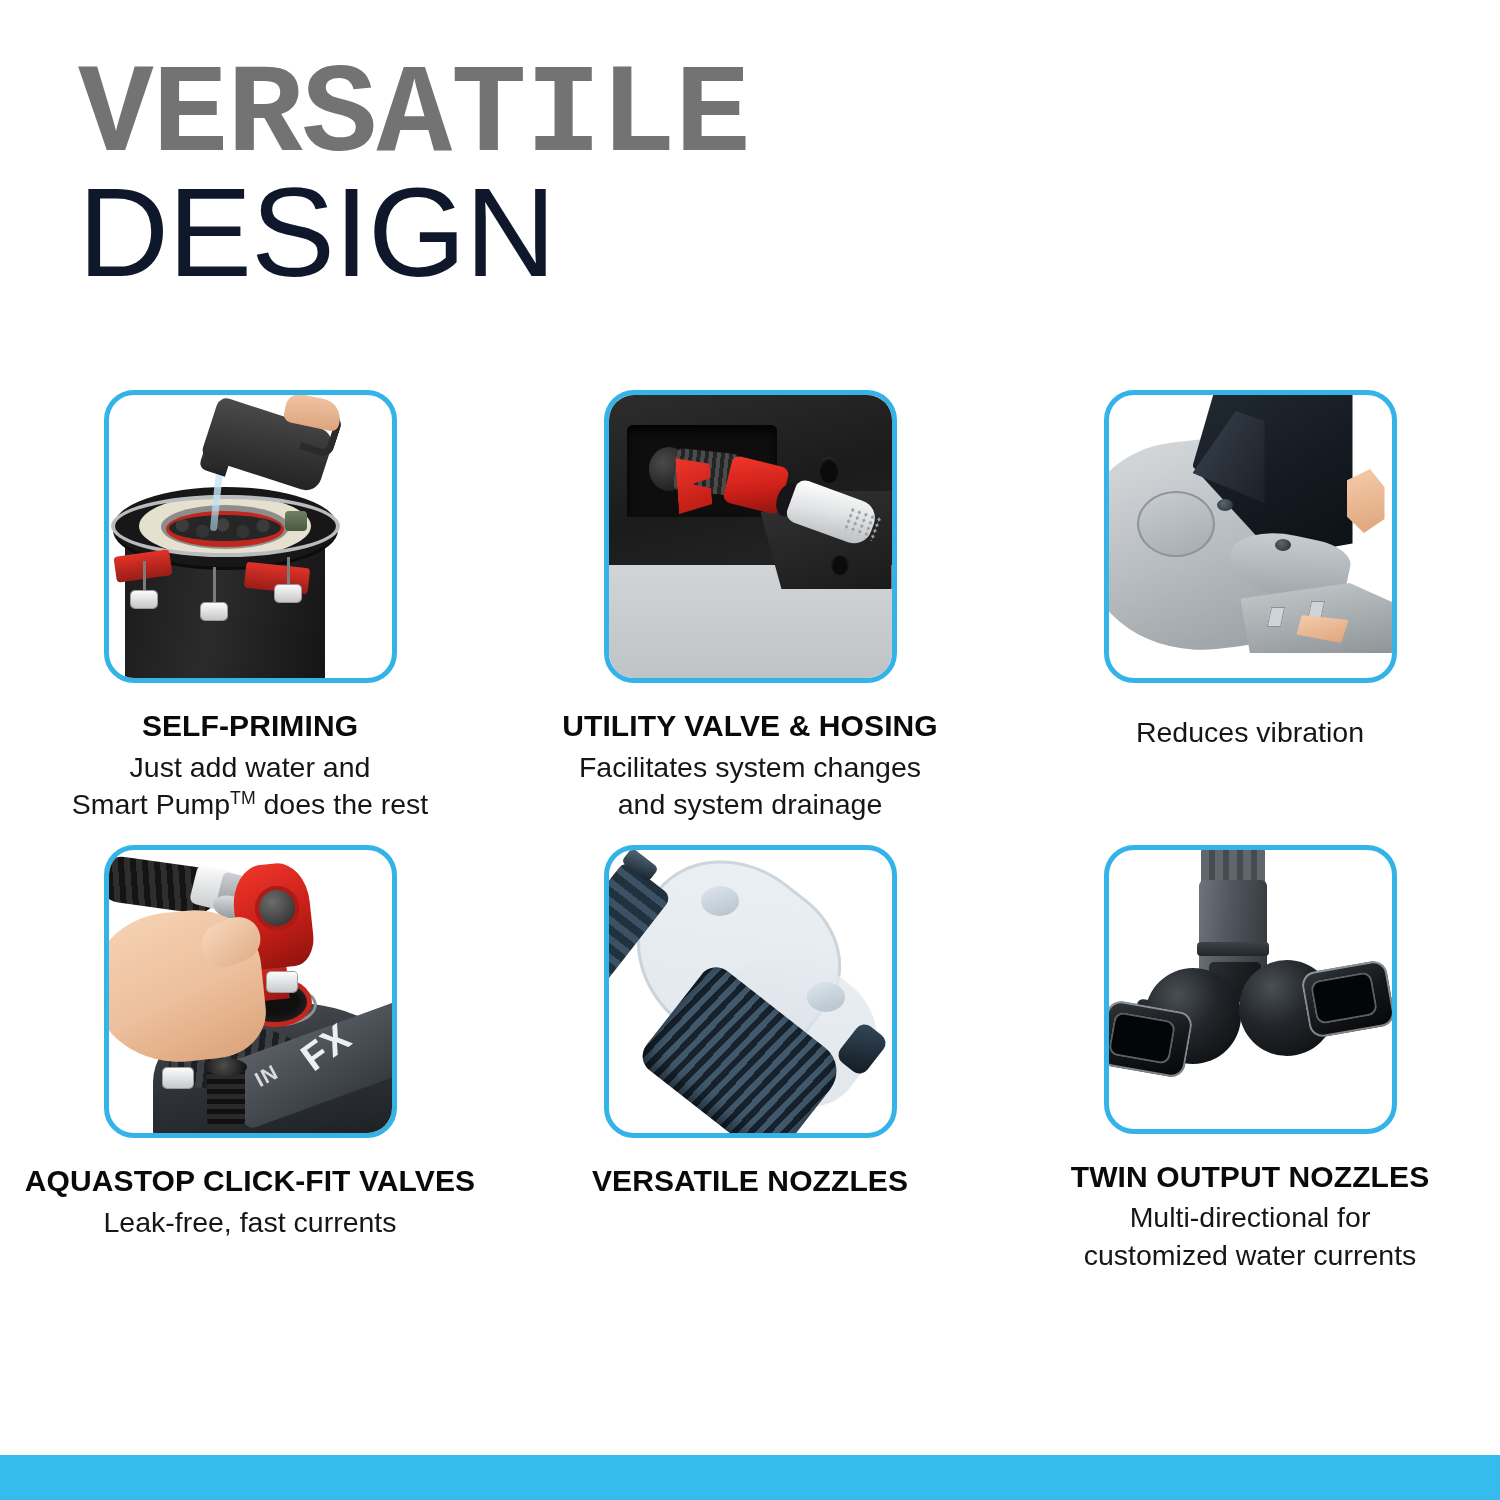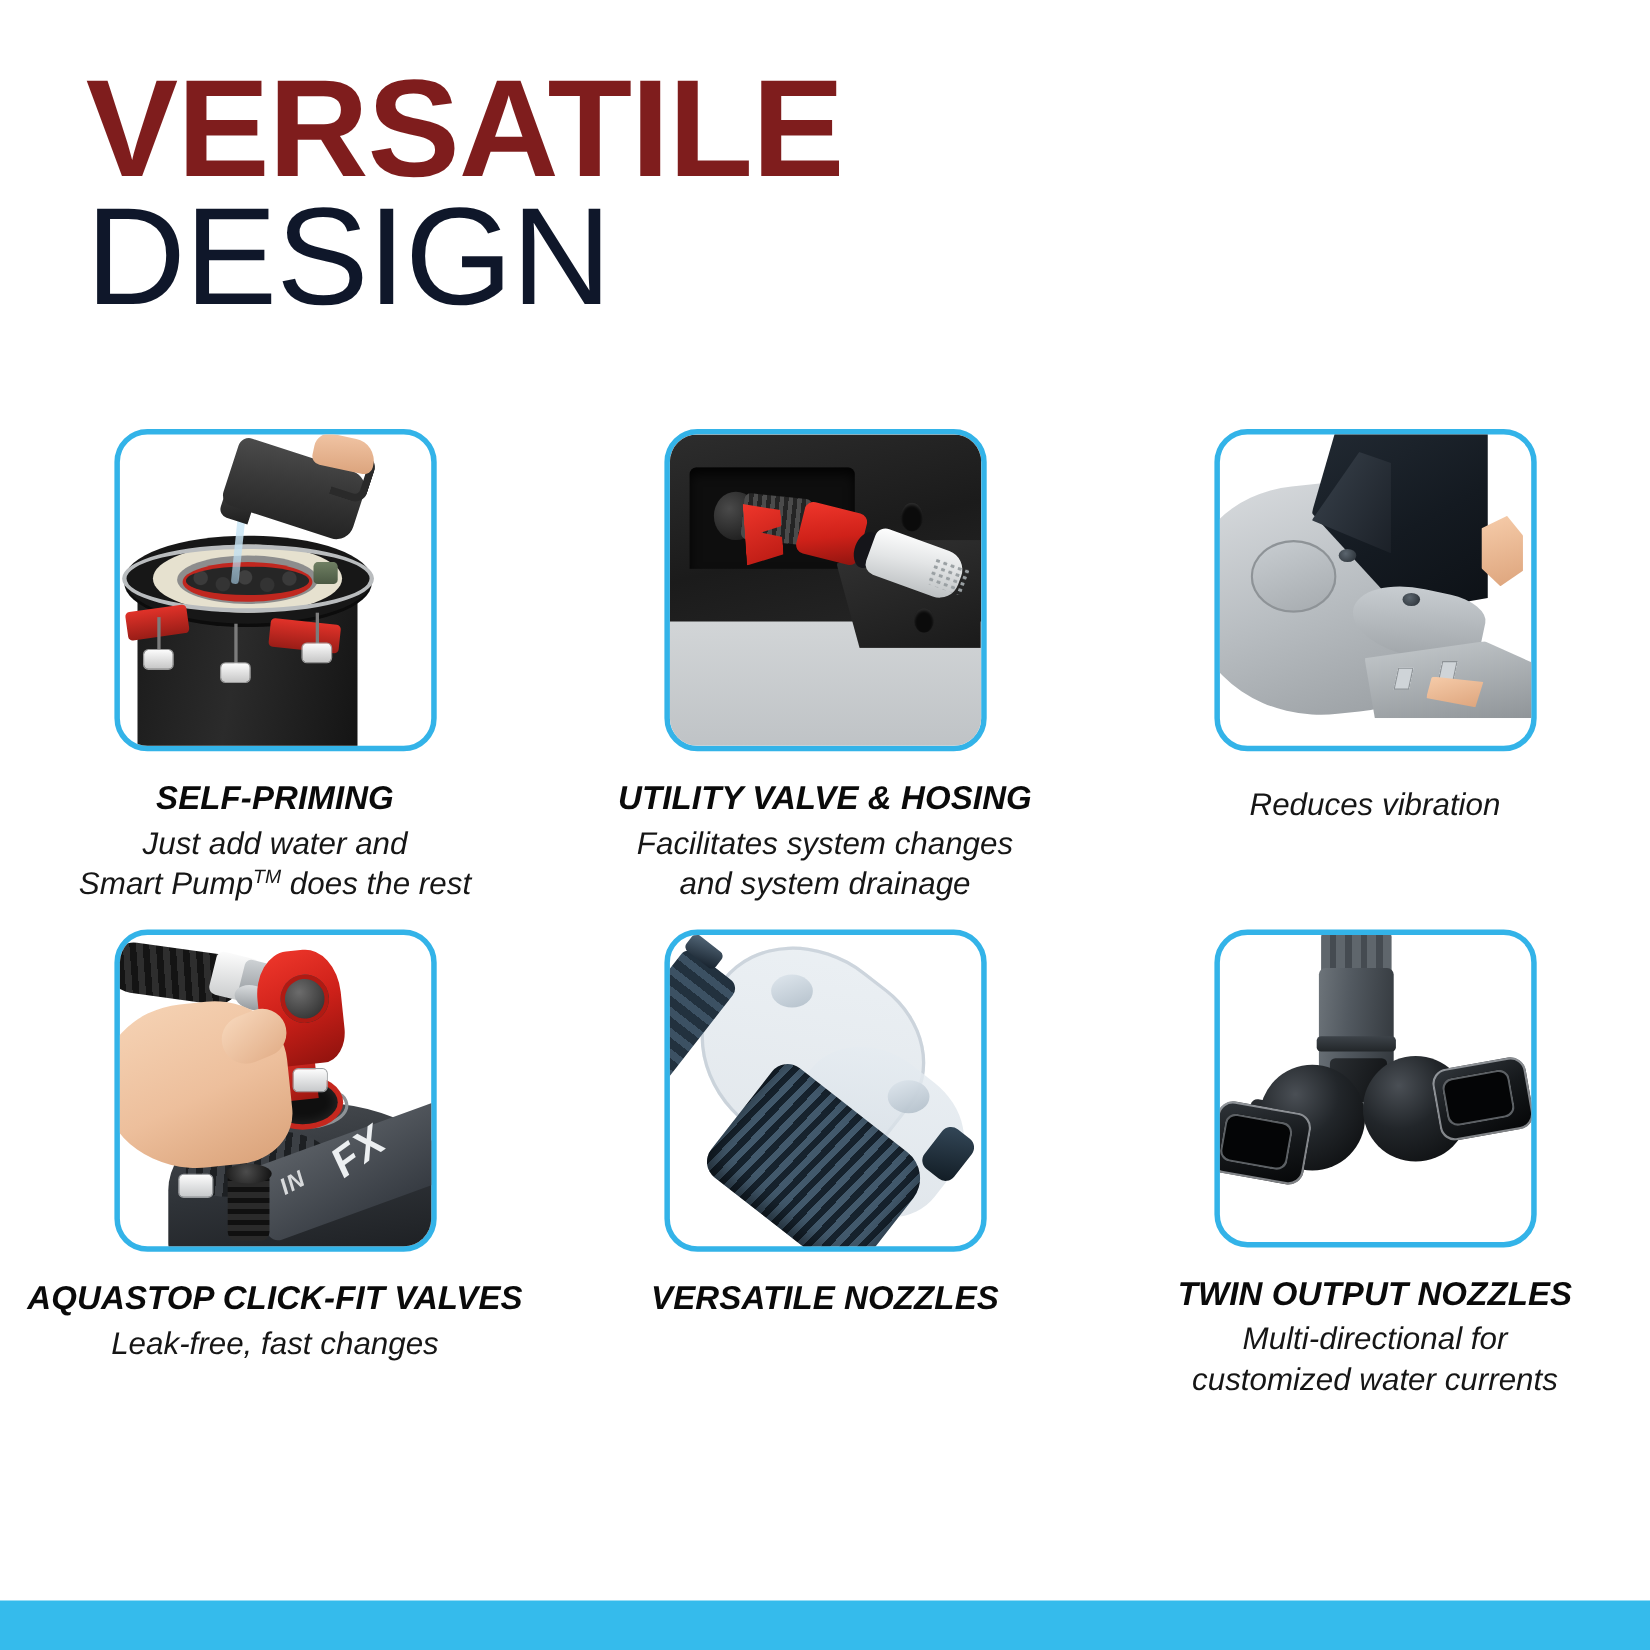--- a/index.html
+++ b/index.html
@@ -9,35 +9,34 @@
     font-family:"Liberation Sans", sans-serif;
     overflow:hidden;
     position:relative;
   }
   .page{position:relative;width:1500px;height:1500px;}
 
   
   .heading{position:absolute;left:78px;top:58px;}
   .heading .line1{
     font-size:126px;line-height:0.94;font-weight:bold;
-    letter-spacing:-1px;color:#7f1d1d;
-    font-family:Liberation Sans, sans-serif;
+    letter-spacing:-1px;color:#737373;
+    font-family:Liberation Mono, monospace;
   }
   .heading .line2{
     font-size:126px;line-height:1.0;font-weight:400;
     letter-spacing:-1px;color:#0f172a;margin-top:-6px;
   }
 
   
   .grid{
     position:absolute;left:0;top:390px;width:1500px;
     display:grid;
     grid-template-columns:repeat(3,500px);
     grid-template-rows:455px 430px;
-    font-style:italic;
   }
   .cell{position:relative;display:flex;flex-direction:column;align-items:center;}
 
   .thumb{
     width:293px;height:293px;
     border:5px solid #33b3e8;
     border-radius:30px;
     background:#ffffff;
     position:relative;
     overflow:hidden;
@@ -424,21 +423,21 @@
           <div class="as-redvalve"></div>
           <div class="as-redhole"></div>
           <div class="as-whiteclip a"></div>
           <div class="as-whiteclip b"></div>
           <div class="as-hand"></div>
           <div class="as-thumb"></div>
         </div>
       </div>
       <div class="cap">
         <div class="t">AQUASTOP CLICK-FIT VALVES</div>
-        <div class="s">Leak-free, fast changes</div>
+        <div class="s">Leak-free, fast currents</div>
       </div>
     </div>
 
     <div class="cell">
       <div class="thumb">
         <div class="art vi-wrap">
           <div class="vi-clear"></div>
           <div class="vi-clear2"></div>
           <div class="vi-stem"></div>
           <div class="vi-stemtip"></div>

